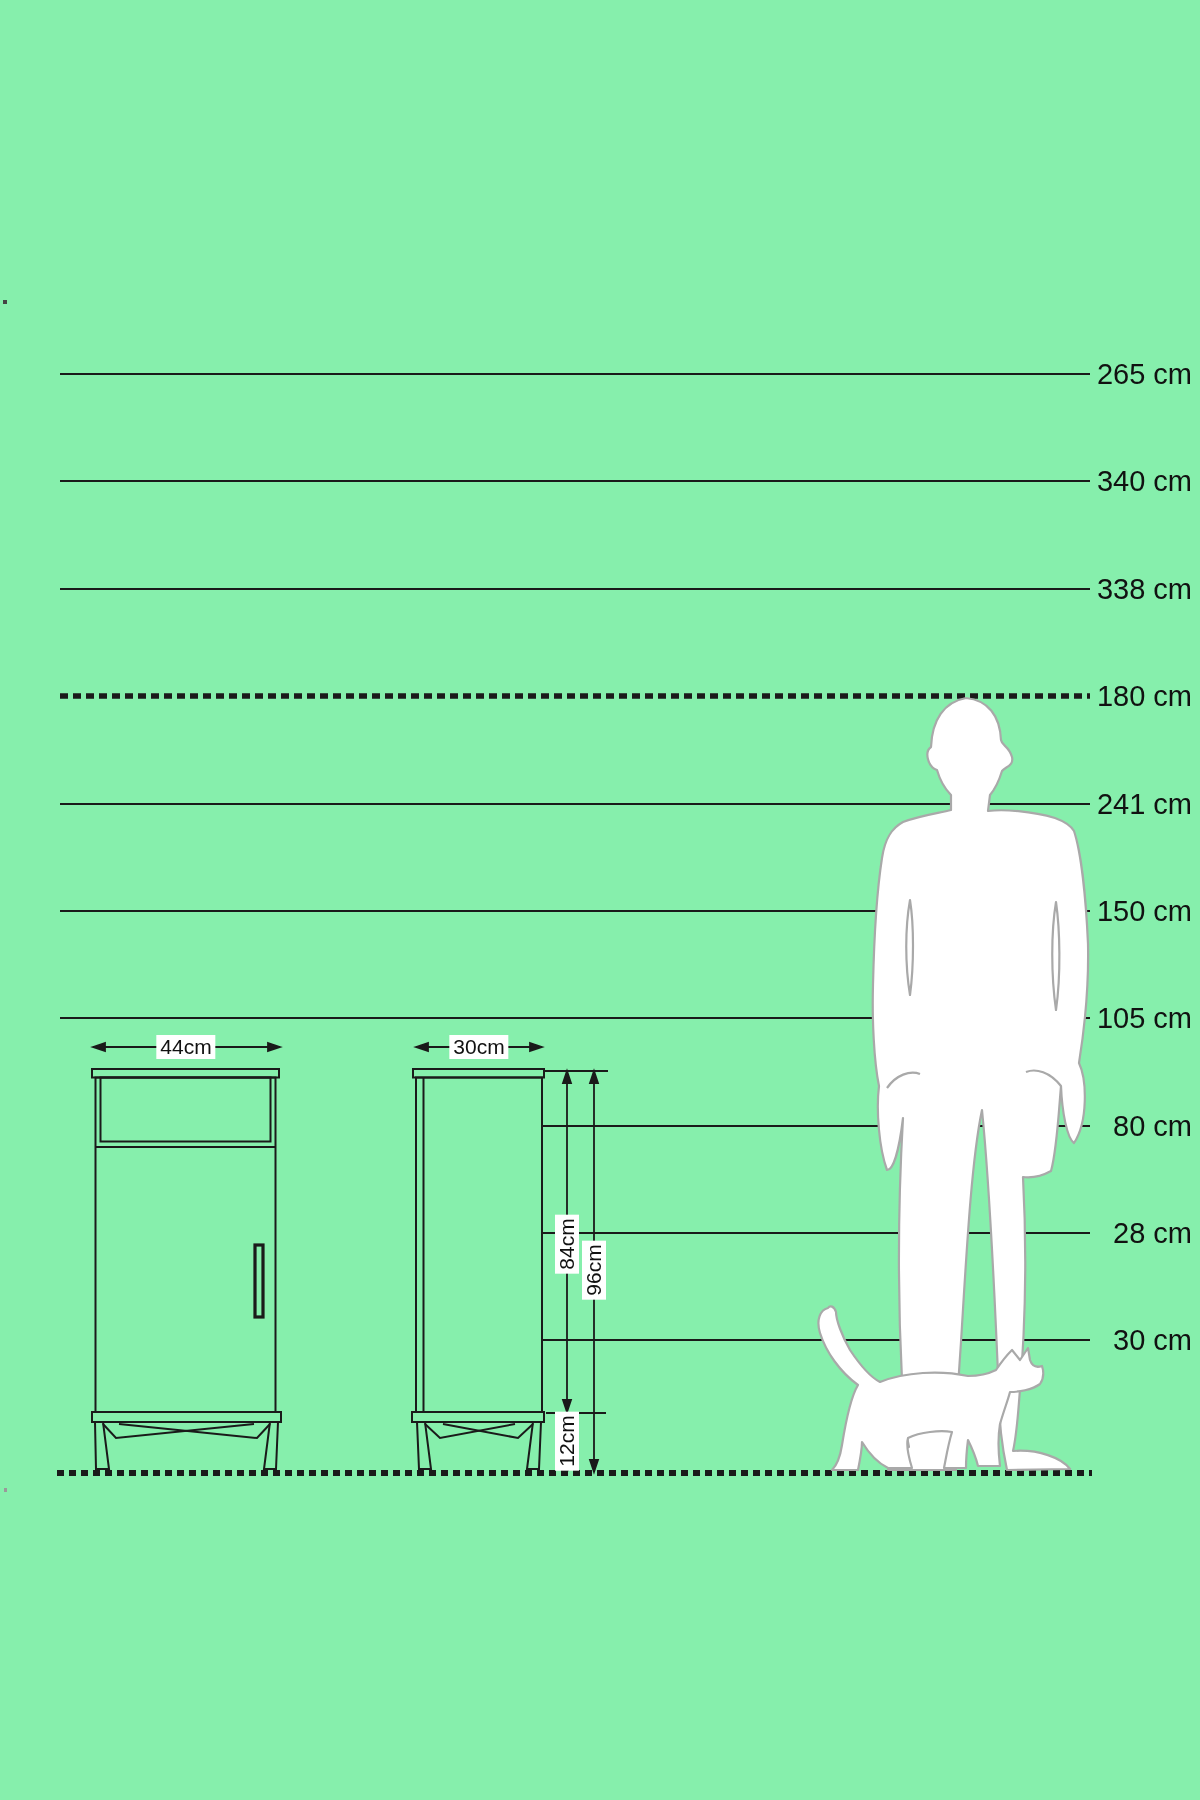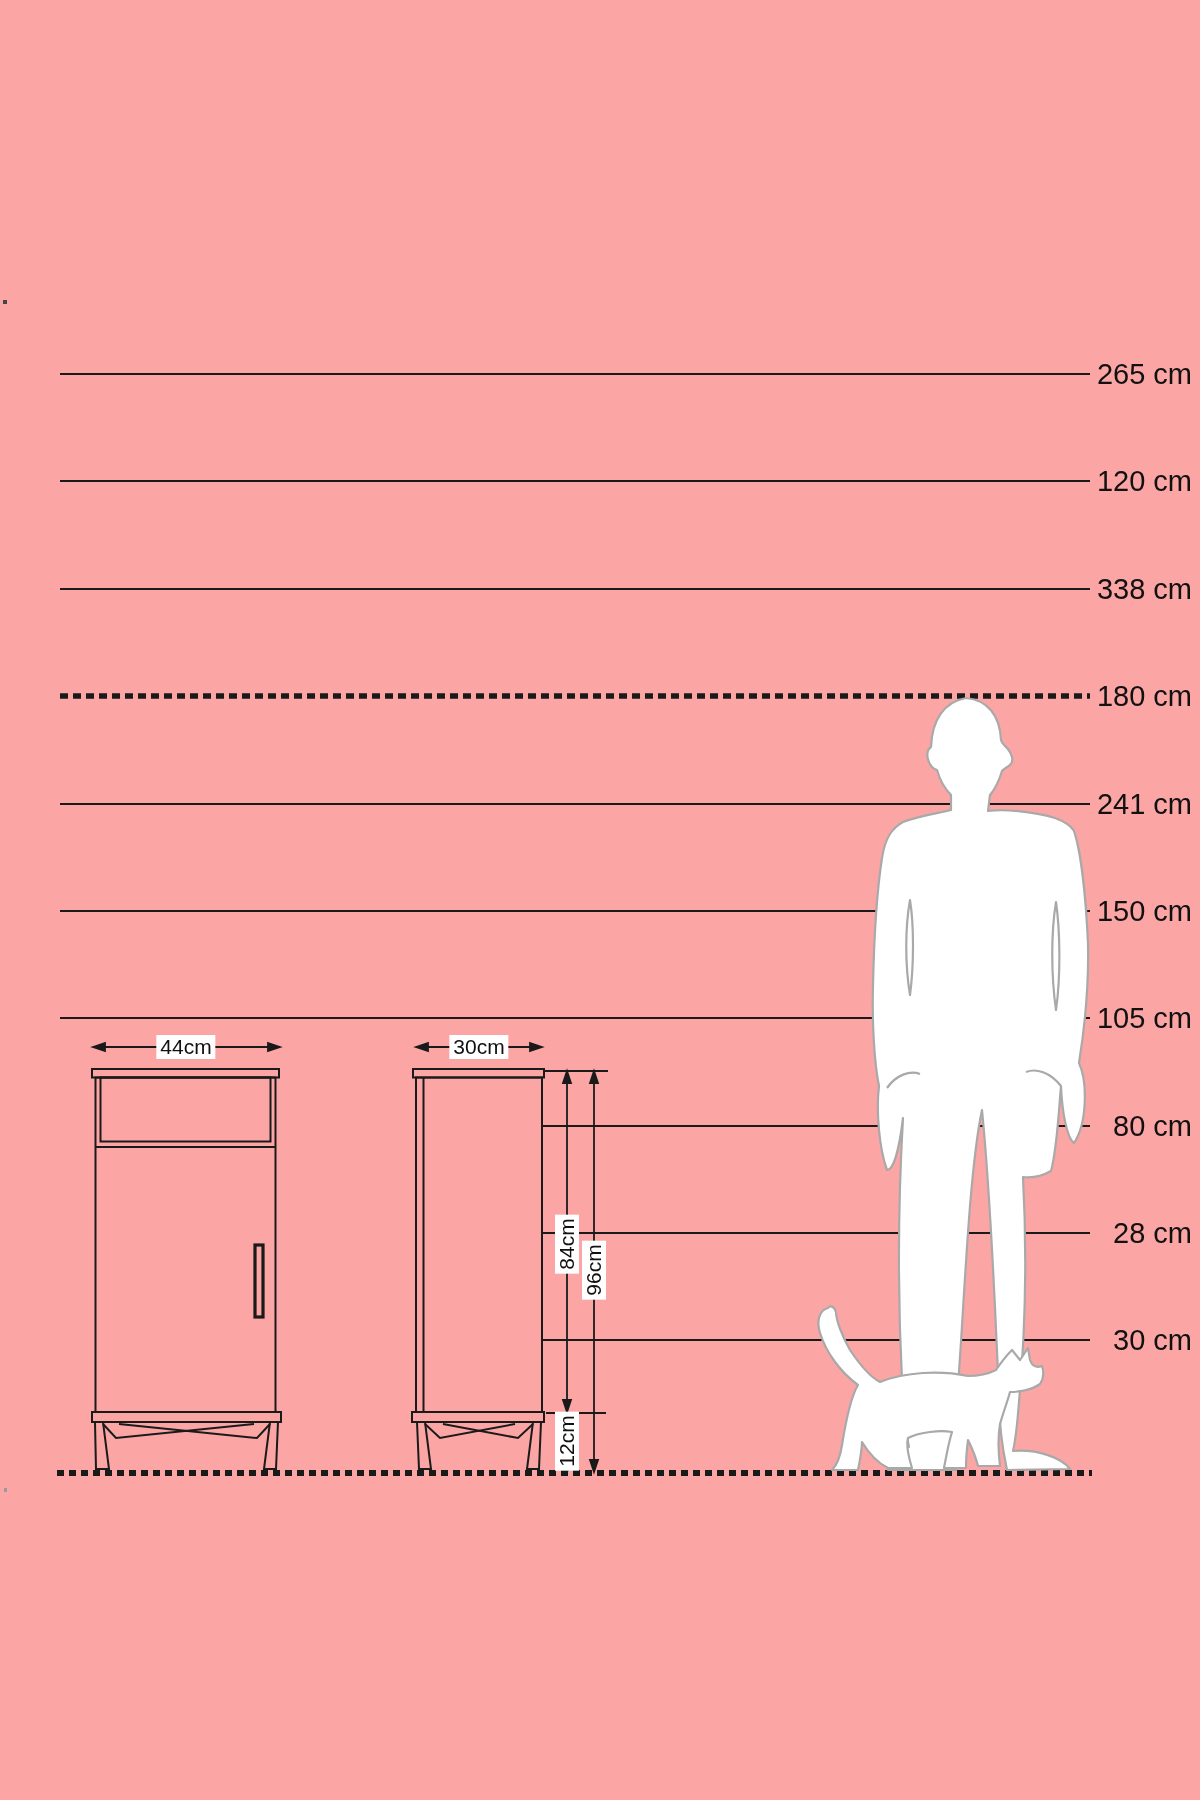--- a/index.html
+++ b/index.html
@@ -1,17 +1,17 @@
 <!DOCTYPE html>
 <html><head>
 <meta charset="utf-8">
 <style>
   html,body{margin:0;padding:0;background:#fff;}
   .canvas{
-    position:relative;width:1200px;height:1800px;background:#fca5a5;overflow:hidden;
+    position:relative;width:1200px;height:1800px;background:#86efac;overflow:hidden;
     font-family:"Liberation Sans","DejaVu Sans",sans-serif;
   }
   .drawing{position:absolute;left:0;top:0;width:1200px;height:1800px;}
   .ruler-label{
     position:absolute;right:8px;height:30px;line-height:30px;
     font-size:29px;color:#111;text-align:right;white-space:nowrap;
   }
   .dim-label{
     position:absolute;font-size:21px;color:#111;background:#fff;
     padding:0 4px;white-space:nowrap;transform:translate(-50%,-50%);
@@ -180,21 +180,21 @@
         C834,1306 830,1305 828,1308 Z"></path>
     </g>
 
     <g fill="#444">
       <rect x="3" y="300" width="4" height="4"></rect>
       <rect x="4" y="1488" width="3" height="4" fill="#9a9a9a"></rect>
     </g>
   </svg>
 
   <div class="ruler-label" style="top:359px">265 cm</div>
-  <div class="ruler-label" style="top:466px">120 cm</div>
+  <div class="ruler-label" style="top:466px">340 cm</div>
   <div class="ruler-label" style="top:574px">338 cm</div>
   <div class="ruler-label" style="top:681px">180 cm</div>
   <div class="ruler-label" style="top:789px">241 cm</div>
   <div class="ruler-label" style="top:896px">150 cm</div>
   <div class="ruler-label" style="top:1003px">105 cm</div>
   <div class="ruler-label" style="top:1111px">80 cm</div>
   <div class="ruler-label" style="top:1218px">28 cm</div>
   <div class="ruler-label" style="top:1325px">30 cm</div>
 
   <div class="dim-label" style="left:186px;top:1047px">44cm</div>

